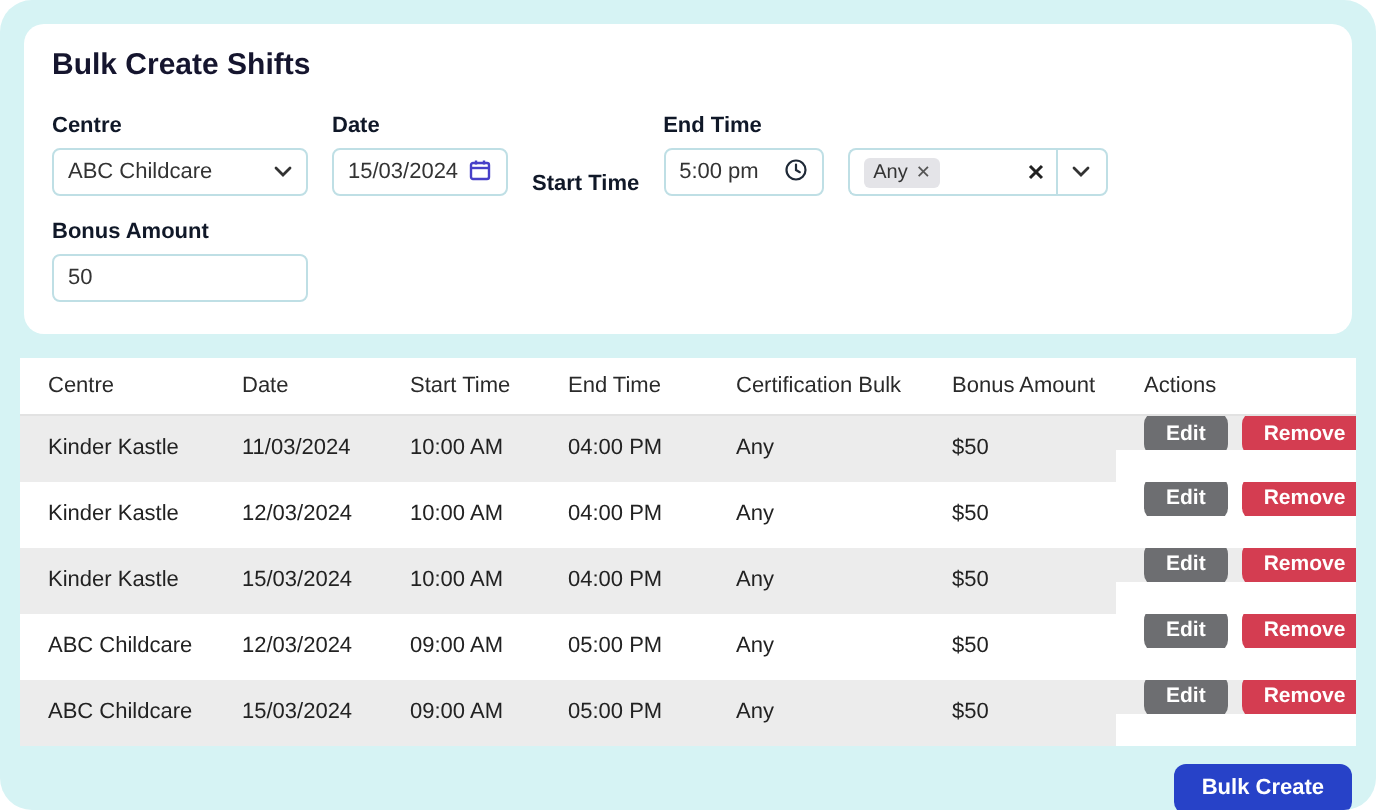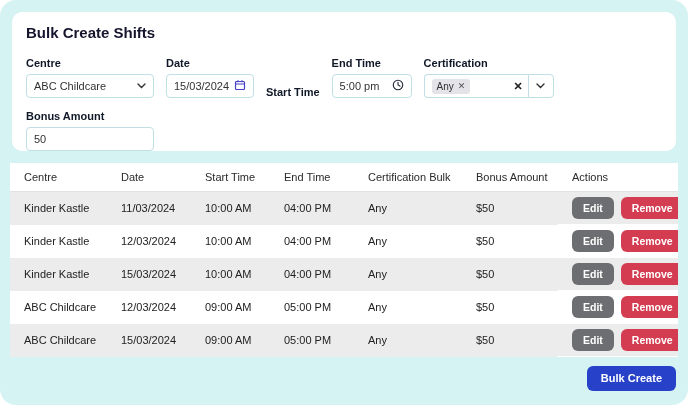--- a/index.html
+++ b/index.html
@@ -16,21 +16,21 @@
     background: var(--background, #d6f3f4);
     border-radius: 16px;
     overflow: hidden;
   }
 
   
   .card {
     background: #ffffff;
     border-radius: 10px;
     margin: 12px 12px 0 12px;
-    padding: 12px 14px 0 14px;
+    padding: 12px 14px 16px 14px;
   }
   .page-title {
     font-size: 15px;
     font-weight: bold;
     color: #15152e;
     margin-bottom: 16px;
   }
   .form-row {
     display: flex;
     gap: 12px;
@@ -152,21 +152,21 @@
   }
   td {
     font-size: 11px;
     color: #222;
     padding: 8px 6px 8px 14px;
     height: 33px;
     white-space: nowrap;
     overflow: hidden;
   }
   tr.alt td { background: #ececec; }
-  .actions-cell { display: flex; align-items: center; gap: 7px; height: 32px; padding-top: 0; padding-bottom: 0; }
+  .actions-cell { display: flex; align-items: center; gap: 7px; height: 17px; padding-top: 0; padding-bottom: 0; }
   .btn-sm {
     border: none;
     border-radius: 6px;
     color: #fff;
     font-family: "Liberation Sans", sans-serif;
     font-size: 10.5px;
     font-weight: bold;
     padding: 5px 11px;
     cursor: pointer;
   }
@@ -228,21 +228,20 @@
           <span>
             <svg width="12" height="12" viewBox="0 0 24 24" fill="none" stroke="#1f2937" stroke-width="2.2">
               <circle cx="12" cy="12" r="9.5"></circle>
               <path d="M12 6.5V12l3.8 2.2" stroke-linecap="round"></path>
             </svg>
           </span>
         </div>
       </div>
 
       <div class="form-group">
-        <span class="form-label">Certification</span>
         <div class="cert-wrap">
           <div class="field cert-field">
             <span class="tag">
               <span>Any</span>
               <span class="tag-x">✕</span>
             </span>
             <span class="clear-x">✕</span>
           </div>
           <div class="cert-dd">
             <span class="chev">

